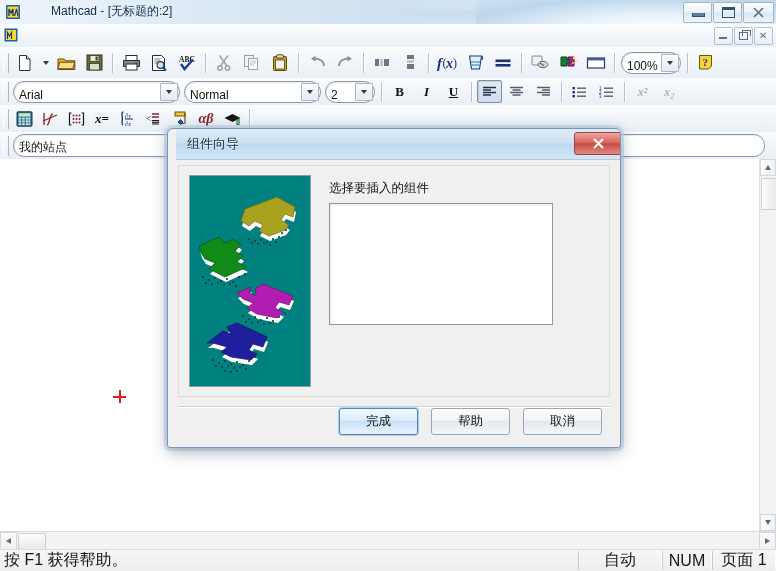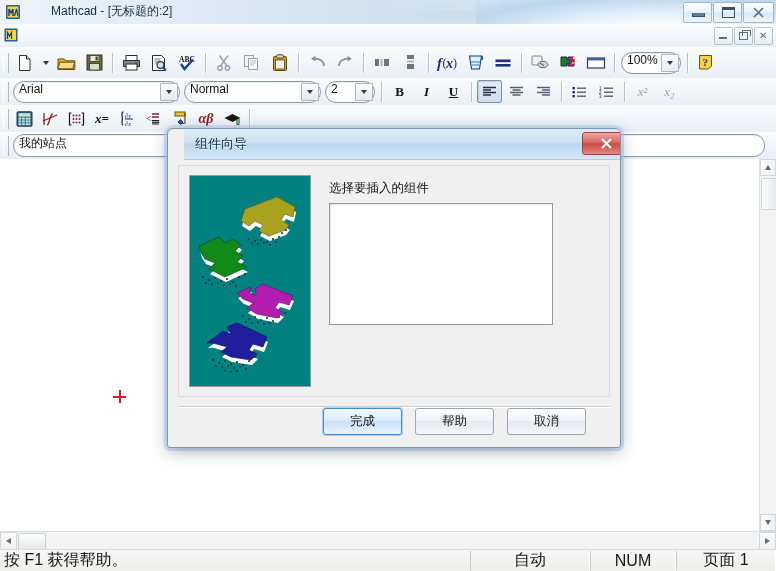--- a/index.html
+++ b/index.html
@@ -88,21 +88,21 @@
     border:1px solid transparent;border-radius:2px;
   }
   .tbtn.sm{width:22px;height:22px;}
   .sep{width:1px;height:20px;margin:0 4px;background:#b7c2cc;box-shadow:1px 0 0 #fdfdfe;}
   .dropcaret{width:13px;height:24px;display:flex;align-items:center;justify-content:center;}
   .caret{width:0;height:0;border-left:3.5px solid transparent;border-right:3.5px solid transparent;border-top:4px solid #2d3c4a;}
 
   
   .combo{
     height:20px;border:1px solid #8a9aa8;background:#fff;border-radius:11px;
-    display:flex;align-items:flex-start;position:relative;margin:0 2px;
+    display:flex;align-items:flex-end;position:relative;margin:0 2px;
     box-shadow:inset 1px 1px 0 #e9eef3;
   }
   .combo .cval{padding-left:5px;font-size:12px;color:#111;white-space:nowrap;overflow:hidden;}
   .combo .cbtn{
     position:absolute;right:1px;top:1px;width:16px;height:16px;
     background:linear-gradient(to bottom,#fbfcfd,#e4ebf2);
     border:1px solid #aab7c3;border-radius:1px;
     display:flex;align-items:center;justify-content:center;
   }
   .zoomcombo{width:58px;}
@@ -178,36 +178,36 @@
   .statusbar{
     position:absolute;left:0;bottom:0;width:776px;height:21px;
     background:linear-gradient(to bottom,#f6f6f4,#eeeeec);
     border-top:1px solid #dcdcdc;
     display:flex;align-items:center;font-size:16px;color:#161616;
   }
   .st-msg{padding-left:4px;flex:1;}
   .st-cell{
     height:19px;display:flex;align-items:center;justify-content:center;
     border-left:1px solid #c9c9c9;border-right:1px solid #ffffff;
-    padding:0 20px;white-space:nowrap;
+    padding:0 2px;white-space:nowrap;
   }
   .st-auto{width:78px;}
   .st-num{width:44px;}
   .st-page{width:58px;}
 
   
   .dlg{
     position:absolute;left:167px;top:128px;width:452px;height:318px;
     background:#f0f0f0;
     border:1px solid #7a97b5;border-radius:6px 6px 3px 3px;
     box-shadow:0 4px 16px rgba(20,40,70,.35), 0 0 0 3px rgba(190,214,236,.55);
     overflow:hidden;
   }
   .dlg-tbar{
-    position:absolute;left:16px;top:0;width:452px;height:30px;
+    position:absolute;left:8px;top:0;width:452px;height:30px;
     background:linear-gradient(to bottom,#ddebf7 0%,#cde1f2 46%,#bcd7ee 50%,#d5e7f7 100%);
     border-bottom:1px solid #b3cade;
   }
   .dlg-title{
     position:absolute;left:11px;top:6px;font-size:13px;color:#11304e;
     text-shadow:0 1px 0 rgba(255,255,255,.8);
   }
   .dlg-close{
     position:absolute;right:5px;top:3px;width:47px;height:21px;
     border:1px solid #9a4444;border-radius:3px;
@@ -231,21 +231,21 @@
   .dlg-prompt{
     position:absolute;left:150px;top:14px;font-size:12.5px;color:#111;
   }
   .dlg-list{
     position:absolute;left:150px;top:37px;width:222px;height:120px;
     background:#fff;border:1px solid #8d9aa6;
     box-shadow:inset 1px 1px 2px rgba(0,0,0,.10);
   }
   .dlg-btns{
     position:absolute;left:0;bottom:13px;width:452px;height:26px;
-    display:flex;justify-content:flex-end;padding-right:34px;box-sizing:border-box;
+    display:flex;justify-content:flex-end;padding-right:18px;box-sizing:border-box;
   }
   .dbtn{
     width:77px;height:25px;margin-left:13px;
     border:1px solid #9aa6b1;border-radius:3px;
     background:linear-gradient(to bottom,#fcfdfe 0%,#f1f4f7 45%,#e3e9ef 50%,#f4f7fa 100%);
     font-size:12.5px;color:#0e0e0e;
     display:flex;align-items:center;justify-content:center;cursor:default;
   }
   .dbtn.default{
     border:1px solid #4c86c6;

